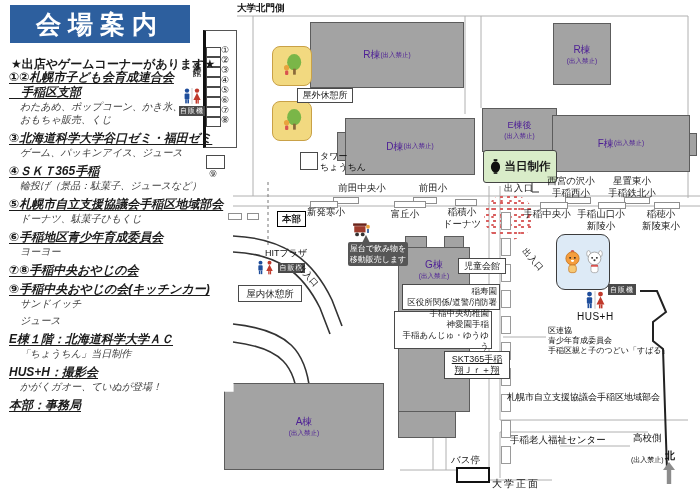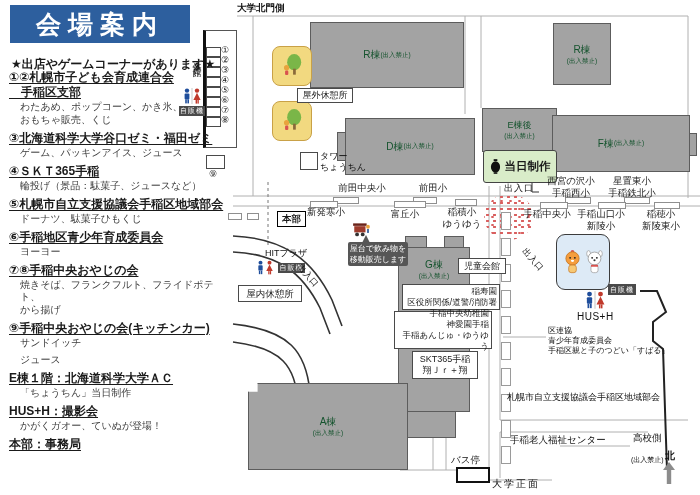--- a/index.html
+++ b/index.html
@@ -5,27 +5,27 @@
   html,body{margin:0;padding:0;background:#fff;}
   #canvas{position:relative;width:700px;height:495px;background:#fff;overflow:hidden;
           font-family:"Liberation Sans","DejaVu Sans",sans-serif;color:#1a1a1a;}
   svg.roads{position:absolute;left:0;top:0;z-index:1;pointer-events:none;}
   
   #sidebar{position:absolute;left:0;top:0;width:232px;height:495px;z-index:6;background:transparent;}
   #title{position:absolute;left:10px;top:5px;width:180px;height:38px;background:#2d5f9e;color:#fff;
          display:flex;align-items:center;justify-content:center;font-size:25px;font-weight:bold;letter-spacing:7px;}
   #note{position:absolute;left:11px;top:56px;font-size:12px;font-weight:bold;}
   #entries{position:absolute;left:9px;top:70px;width:222px;}
-  .entry{margin-bottom:4.5px;}
+  .entry{margin-bottom:4.5px;font-style:italic;}
   .entry .head{font-size:12px;font-weight:bold;text-decoration:underline;text-underline-offset:2px;
                white-space:pre-line;line-height:15px;}
   .entry .desc{font-size:10px;color:#3d3d3d;margin-left:11px;white-space:pre-line;line-height:12.5px;margin-top:1px;}
   
   .bldg{position:absolute;background:#a3a3a3;border:1px solid #5c5c5c;z-index:2;
-        display:flex;align-items:center;justify-content:center;text-align:center;color:#14532d;}
+        display:flex;align-items:center;justify-content:center;text-align:center;color:#4c1d95;}
   .bldg .bname{font-size:10px;}
   .bldg .bsub{font-size:6.5px;}
   .bldg.stacked{flex-direction:column;}
   .bldg.small .bname{font-size:9px;}
   .bpart{position:absolute;background:#a3a3a3;border:1px solid #5c5c5c;z-index:2;}
   
   .lbl{position:absolute;font-size:9px;color:#111;white-space:pre-line;z-index:4;line-height:11px;}
   .boxlbl{position:absolute;background:#fff;border:1px solid #4a4a4a;z-index:4;font-size:9px;
           display:flex;align-items:center;justify-content:center;text-align:center;white-space:pre-line;line-height:11px;}
   .dark{position:absolute;background:#4a4a4a;color:#fff;z-index:4;font-size:7px;
@@ -155,21 +155,21 @@
     <span class="bname">F棟</span>
       <span class="bsub">(出入禁止)</span>
   </div>
   <div class="bpart" style="left:405px;top:236px;width:20px;height:12px;"></div>
   <div class="bpart" style="left:444px;top:236px;width:18px;height:12px;"></div>
   <div class="bpart" style="left:398px;top:410px;width:56px;height:26px;"></div>
   <div class="bldg stacked" style="left:398px;top:247px;width:72px;height:165px;justify-content:flex-start;padding-top:10px;box-sizing:border-box;">
     <span class="bname">G棟</span>
       <span class="bsub">(出入禁止)</span>
   </div>
-  <div class="bldg stacked" style="left:248px;top:383px;width:158px;height:85px;clip-path:polygon(0 10%,6% 10%,6% 0,100% 0,100% 100%,0 100%);">
+  <div class="bldg stacked" style="left:224px;top:383px;width:158px;height:85px;clip-path:polygon(0 10%,6% 10%,6% 0,100% 0,100% 100%,0 100%);">
     <span class="bname">A棟</span>
       <span class="bsub">(出入禁止)</span>
   </div>
 
   <div class="rest" style="left:272px;top:46px;">
     <svg width="26" height="26" viewBox="0 0 24 24">
         <ellipse cx="14" cy="8.5" rx="6.5" ry="7.5" fill="#7ab648"></ellipse>
         <rect x="13" y="14.5" width="2.5" height="5.5" fill="#8a6a3a"></rect>
         <circle cx="7" cy="13.5" r="2.4" fill="#e8a33d"></circle>
         <rect x="5.6" y="16.2" width="3" height="4.2" rx="1" fill="#d9534f"></rect>
@@ -232,21 +232,21 @@
 移動販売します</div>
 
   <div id="dots"></div>
 
   <div class="boxlbl" style="left:458px;top:258px;width:46px;height:14px;">児童会館</div>
   <div class="boxlbl" style="left:402px;top:284px;width:98px;height:26px;font-size:8.5px;justify-content:flex-end;text-align:right;padding-right:2px;box-sizing:border-box;">稲寿園
 区役所関係/道警/消防署</div>
   <div class="boxlbl" style="left:394px;top:311px;width:98px;height:38px;font-size:8.5px;justify-content:flex-end;text-align:right;padding-right:2px;box-sizing:border-box;">手稲中央幼稚園
 神愛園手稲
 手稲あんじゅ・ゆうゆう</div>
-  <div class="boxlbl" style="left:412px;top:351px;width:64px;height:26px;">SKT365手稲
+  <div class="boxlbl" style="left:444px;top:351px;width:64px;height:26px;text-decoration:underline;">SKT365手稲
 翔Ｊｒ＋翔</div>
   <div class="lbl" style="left:548px;top:326px;font-size:8px;line-height:10px;">区連協
 青少年育成委員会
 手稲区親と子のつどい「すばる」</div>
   <div class="lbl" style="left:507px;top:392px;">札幌市自立支援協議会手稲区地域部会</div>
   <div class="lbl" style="left:510px;top:434px;font-size:9.5px;">手稲老人福祉センター</div>
   <div class="lbl" id="koko-lbl" style="left:631px;top:421px;text-align:center;">
     <span class="fmain">高校側</span>
     <span class="fsub">(出入禁止)</span>
   </div>
@@ -304,21 +304,21 @@
   <div id="stops-layer">
       <div class="stop" style="left: 330px; top: 182px; width: 64px;">前田中央小</div>
       <div class="stop" style="left: 408px; top: 182px; width: 50px;">前田小</div>
       <div class="stop" style="left: 540px; top: 175px; width: 62px;">西宮の沢小
 手稲西小</div>
       <div class="stop" style="left: 602px; top: 175px; width: 60px;">星置東小
 手稲鉄北小</div>
       <div class="stop" style="left: 298px; top: 206px; width: 56px;">新発寒小</div>
       <div class="stop" style="left: 380px; top: 208px; width: 50px;">富丘小</div>
       <div class="stop" style="left: 436px; top: 206px; width: 52px;">稲積小
-ゆうゆう</div>
+ドーナツ</div>
       <div class="stop" style="left: 518px; top: 208px; width: 58px;">手稲中央小</div>
       <div class="stop" style="left: 572px; top: 208px; width: 58px;">手稲山口小
 新陵小</div>
       <div class="stop" style="left: 636px; top: 208px; width: 50px;">稲穂小
 新陵東小</div>
     </div>
   <div id="deco-layer">
       <div class="marker" style="left: 333px; top: 197px; width: 24px;"></div>
       <div class="marker" style="left: 413px; top: 197px; width: 22px;"></div>
       <div class="marker" style="left: 565px; top: 197px; width: 24px;"></div>
@@ -364,22 +364,20 @@
         <div class="entry">
           <div class="head">⑤札幌市自立支援協議会手稲区地域部会</div>
           <div class="desc">ドーナツ、駄菓子ひもくじ</div>
         </div>
         <div class="entry">
           <div class="head">⑥手稲地区青少年育成委員会</div>
           <div class="desc">ヨーヨー</div>
         </div>
         <div class="entry">
           <div class="head">⑦⑧手稲中央おやじの会</div>
-          <div class="desc">焼きそば、フランクフルト、フライドポテト、
-から揚げ</div>
         </div>
         <div class="entry">
           <div class="head">⑨手稲中央おやじの会(キッチンカー)</div>
           <div class="desc">サンドイッチ</div>
         </div>
         <div class="entry">
           <div class="desc">ジュース</div>
         </div>
         <div class="entry">
           <div class="head">E棟１階：北海道科学大学ＡＣ</div>

